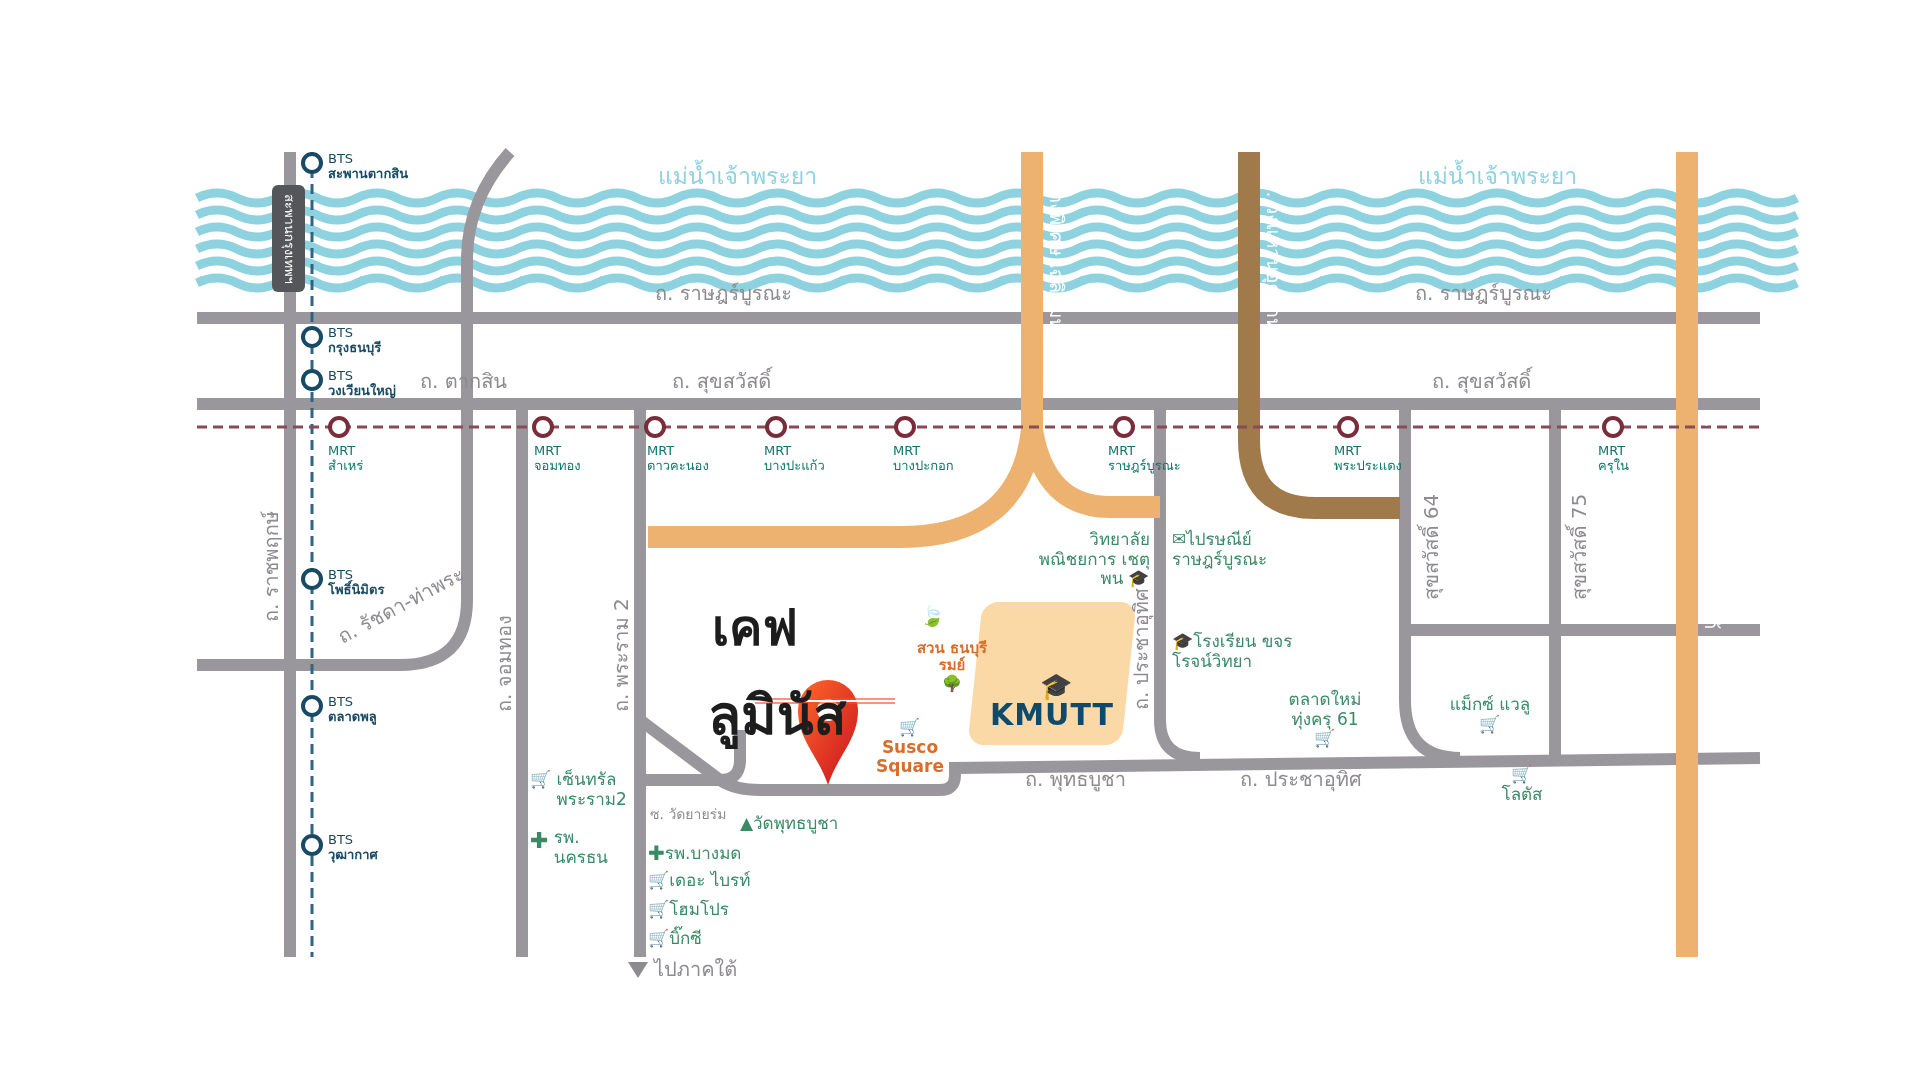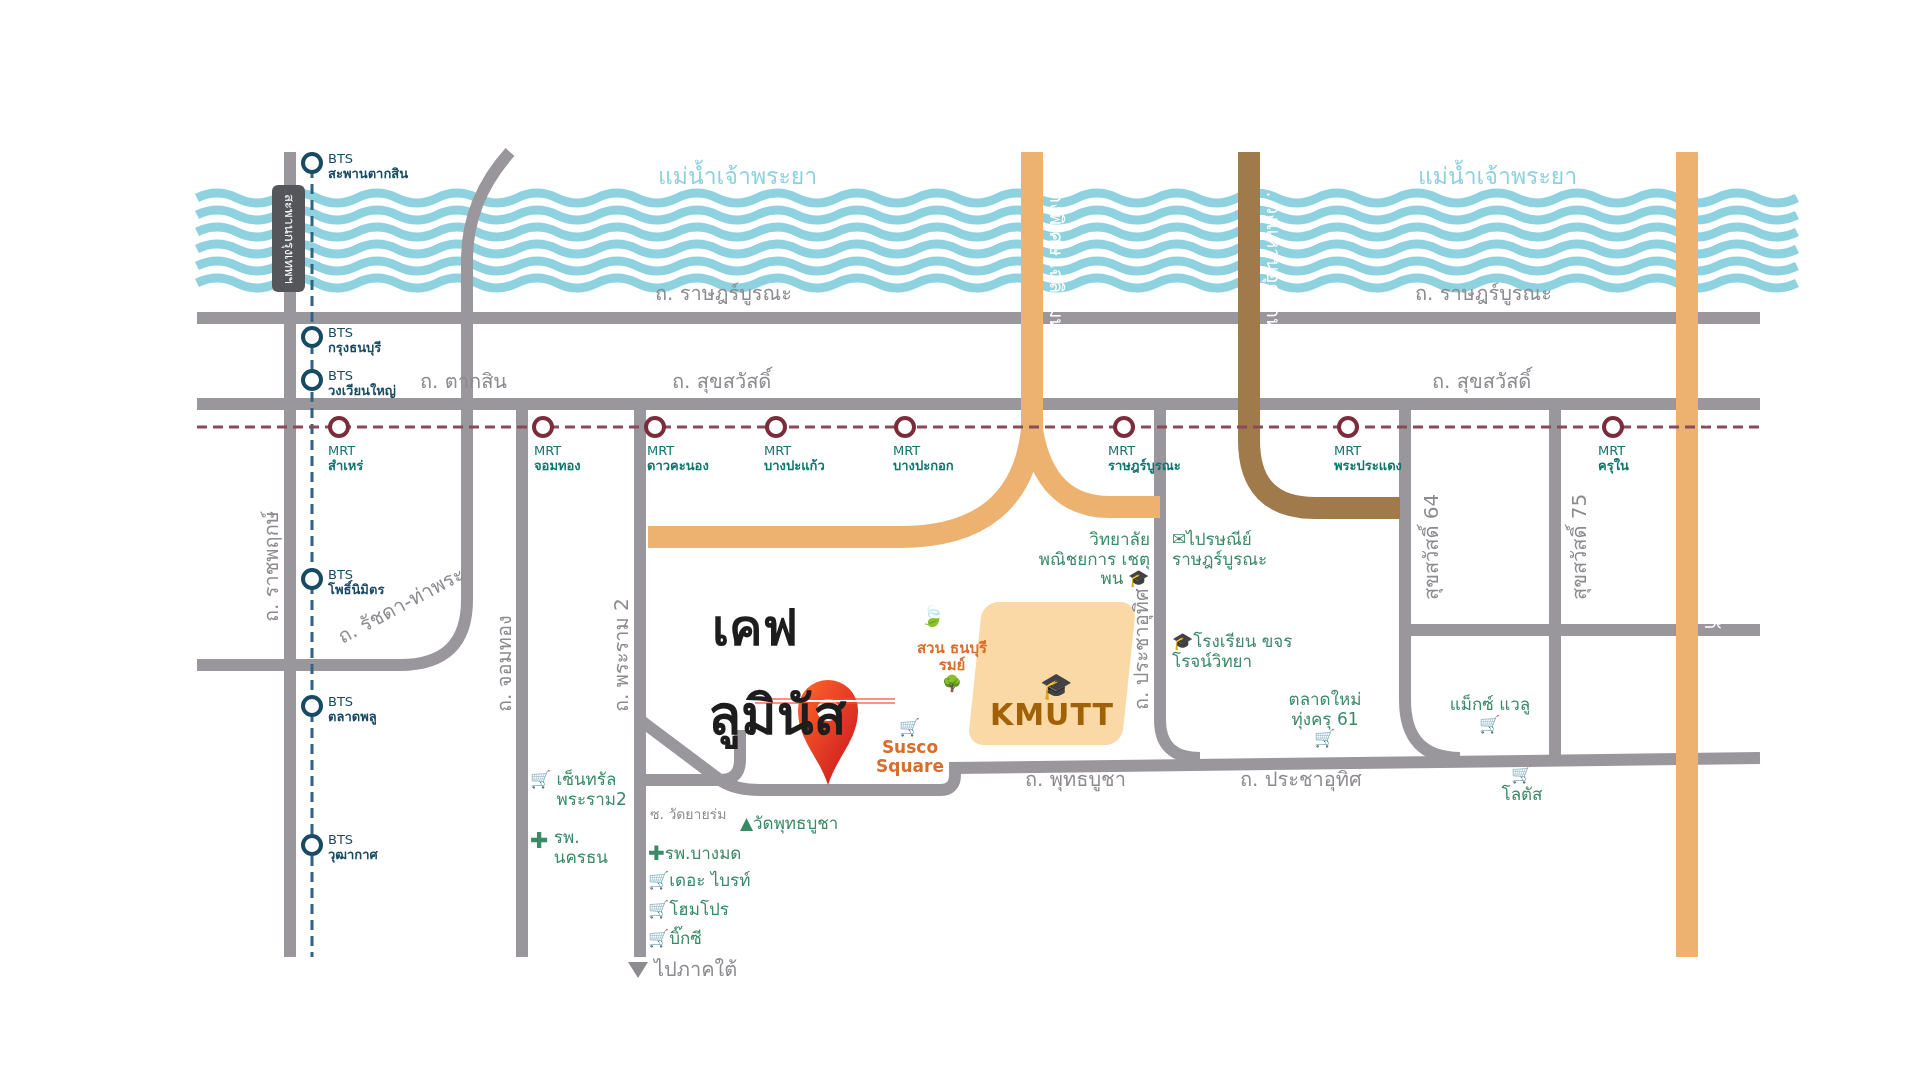--- a/index.html
+++ b/index.html
@@ -7,28 +7,28 @@
   #map{position:absolute;left:0;top:0;width:1920px;height:1080px;}
   .lbl{position:absolute;white-space:nowrap;line-height:1.15;}
   .road-lbl{color:#8d8a90;font-size:20px;}
   .road-lbl.sm{font-size:14px;}
   .river-lbl{color:#8fd2df;font-size:23px;}
   .bts{color:#184a63;}
   .bts .t{font-size:13px;display:block;}
   .bts .n{font-size:13px;font-weight:bold;display:block;}
   .mrt{color:#0f766e;}
   .mrt .t{font-size:13px;display:block;}
-  .mrt .n{font-size:13px;font-weight:bold;display:block;}
+  .mrt .n{font-size:13px;font-weight:normal;display:block;}
   .poi{color:#3a8a68;font-size:17px;}
   .poi-o{color:#d96d2a;font-size:17px;font-weight:bold;text-align:center;}
   .vert{transform-origin:left top;}
   .icon{display:inline-block;vertical-align:middle;}
   .title{position:absolute;color:#1d1d1d;font-weight:bold;font-family:"DejaVu Sans",sans-serif;}
   .kmutt{position:absolute;left:975px;top:602px;width:154px;height:143px;background:#fbd9a7;border-radius:16px;transform:skewX(-6deg);}
-  .kmutt-lbl{position:absolute;left:990px;top:697px;font-size:30px;font-weight:bold;color:#a16207;letter-spacing:1px;}
+  .kmutt-lbl{position:absolute;left:990px;top:697px;font-size:30px;font-weight:bold;color:#0c4a6e;letter-spacing:1px;}
   .bridge{position:absolute;left:272px;top:185px;width:33px;height:107px;background:#55565a;border-radius:6px;}
   .bridge span{position:absolute;left:50%;top:50%;transform:translate(-50%,-50%) rotate(90deg);color:#fff;font-size:13px;white-space:nowrap;}
 </style>
 </head>
 <body>
 
 <svg id="map" viewBox="0 0 1920 1080" xmlns="http://www.w3.org/2000/svg">
 
   <g id="river" fill="none" stroke="#8fd2df" stroke-width="9">
       <path d="M197 198 q20 -10 40 0 t40 0 q20 -10 40 0 t40 0 q20 -10 40 0 t40 0 q20 -10 40 0 t40 0 q20 -10 40 0 t40 0 q20 -10 40 0 t40 0 q20 -10 40 0 t40 0 q20 -10 40 0 t40 0 q20 -10 40 0 t40 0 q20 -10 40 0 t40 0 q20 -10 40 0 t40 0 q20 -10 40 0 t40 0 q20 -10 40 0 t40 0 q20 -10 40 0 t40 0 q20 -10 40 0 t40 0 q20 -10 40 0 t40 0 q20 -10 40 0 t40 0 q20 -10 40 0 t40 0 q20 -10 40 0 t40 0 q20 -10 40 0 t40 0"></path>

